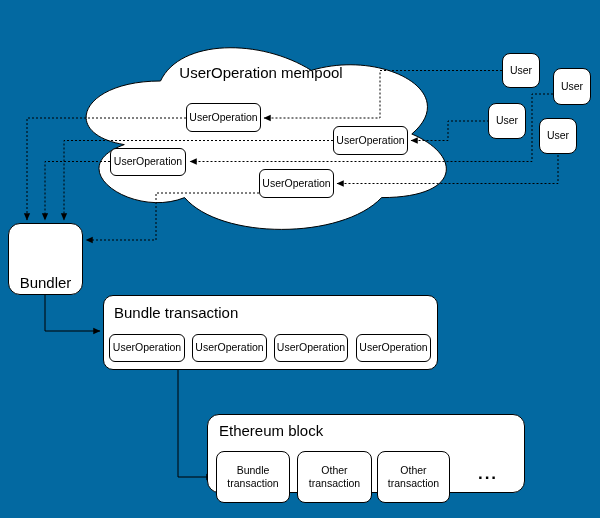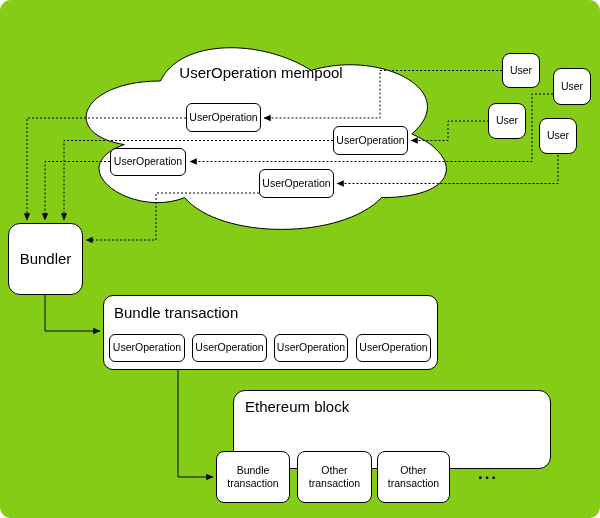--- a/index.html
+++ b/index.html
@@ -1,24 +1,23 @@
 <!DOCTYPE html>
 <html><head>
 <meta charset="utf-8">
 <style>
   html, body { margin: 0; padding: 0; background: #ffffff; }
   .stage {
     position: relative;
     width: 600px;
     height: 518px;
-    background: #84cc16;
+    background: #0369a1;
     font-family: "Liberation Sans", sans-serif;
     color: #000000;
     overflow: hidden;
-    border-radius: 11px;
   }
   .stage svg.wires { position: absolute; left: 0; top: 0; }
   .wires path.edge { fill: none; stroke: #000000; stroke-width: 1; }
   .wires path.dashed { stroke-dasharray: 2 2; }
   .wires path.cloud { fill: #ffffff; stroke: #000000; stroke-width: 1; }
 
   .node {
     position: absolute;
     box-sizing: border-box;
     background: #ffffff;
@@ -26,21 +25,21 @@
     border-radius: 6px;
     display: flex;
     align-items: center;
     justify-content: center;
     text-align: center;
     font-size: 10.5px;
     line-height: 1.25;
     padding: 1px 4px;
   }
   .node.user { border-radius: 8px; align-items: center; }
-  .node.bundler { border-radius: 12px; font-size: 15px; }
+  .node.bundler { border-radius: 12px; font-size: 15px; align-items: flex-end; }
   .container {
     position: absolute;
     box-sizing: border-box;
     background: #ffffff;
     border: 1px solid #000000;
   }
   .container.bundle-tx { border-radius: 10px; }
   .container.eth-block { border-radius: 12px; }
   .container-title {
     position: absolute;
@@ -139,21 +138,21 @@
   <div class="node" style="left:192px; top:334px; width:75px; height:28px;">
     <span>UserOperation</span>
   </div>
   <div class="node" style="left:274px; top:334px; width:74px; height:28px;">
     <span>UserOperation</span>
   </div>
   <div class="node" style="left:356px; top:334px; width:75px; height:28px;">
     <span>UserOperation</span>
   </div>
 
-  <div class="container eth-block" style="left:207px; top:390px; width:318px; height:79px;margin-left:26px;">
+  <div class="container eth-block" style="left:207px; top:414px; width:318px; height:79px;">
     <div class="container-title" style="left:11px; top:7px;">Ethereum block</div>
   </div>
   <div class="node user" style="left:216px; top:451px; width:74px; height:52px;">
     <span>Bundle transaction</span>
   </div>
   <div class="node user" style="left:297px; top:451px; width:75px; height:52px;">
     <span>Other transaction</span>
   </div>
   <div class="node user" style="left:377px; top:451px; width:73px; height:52px;">
     <span>Other transaction</span>

